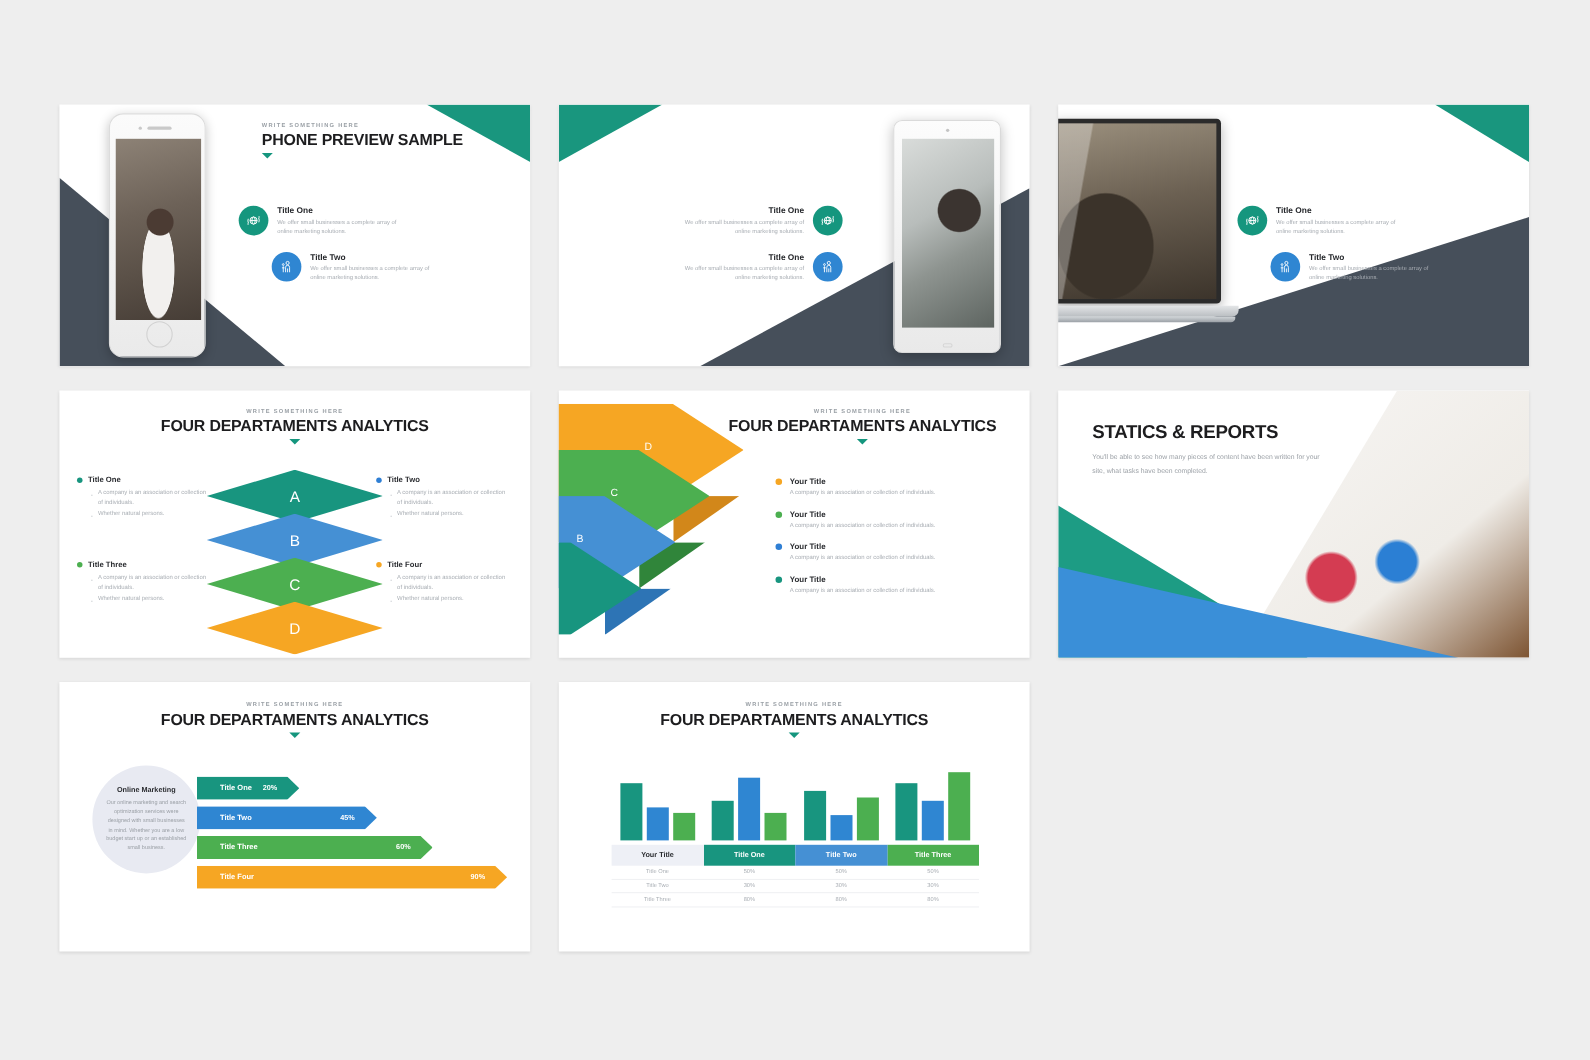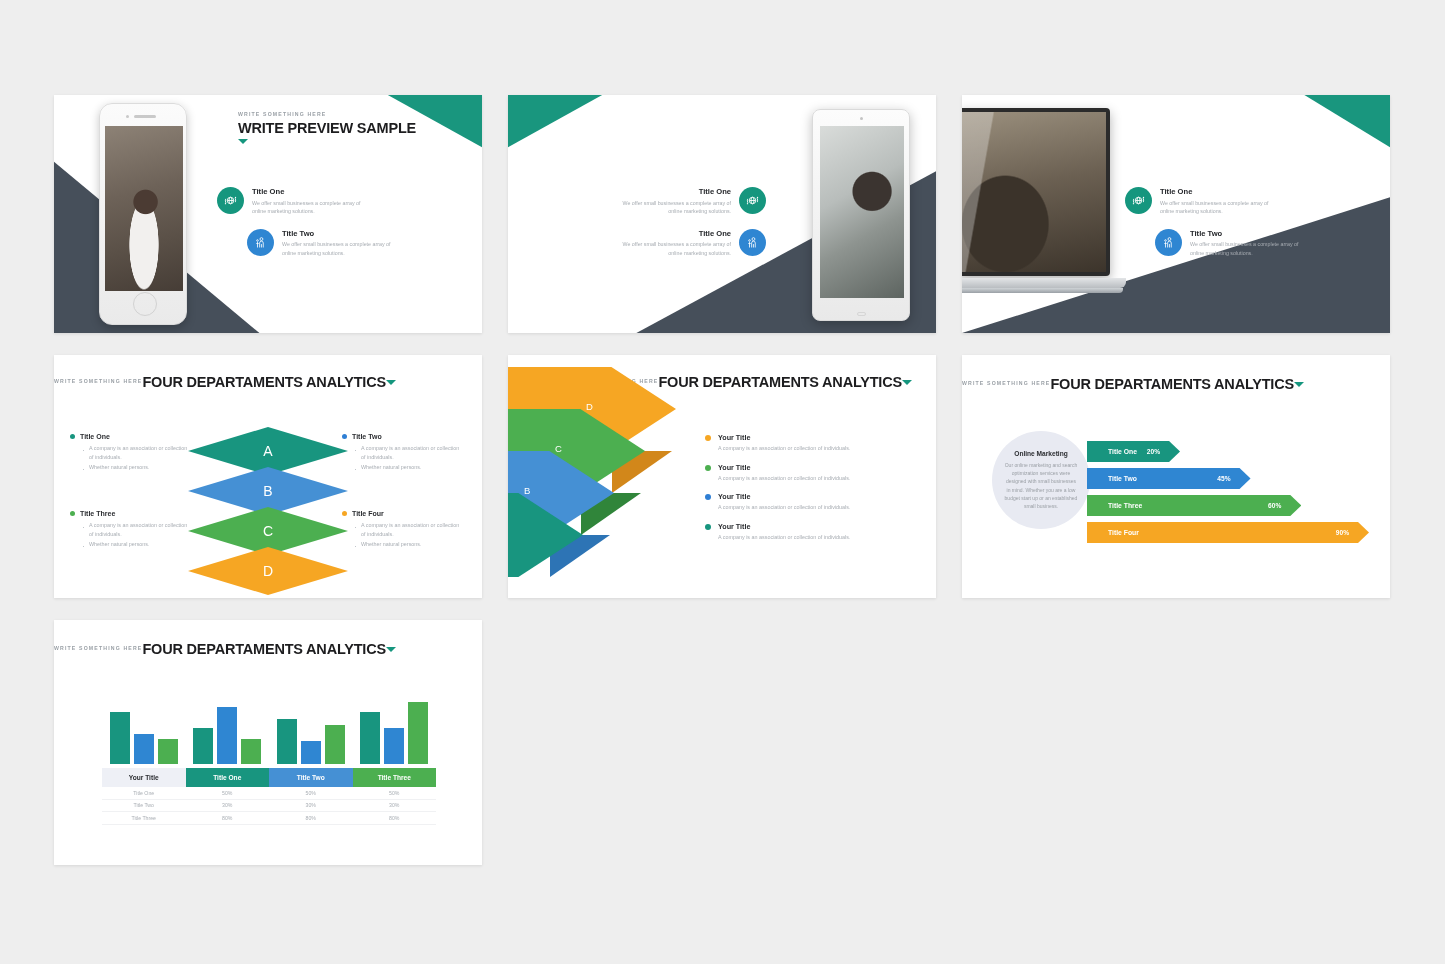--- a/index.html
+++ b/index.html
@@ -29,21 +29,21 @@
   }
   .headline{
     font-size:14.5px; font-weight:700; color:#1d1d1f;
     letter-spacing:-.2px; white-space:nowrap;
   }
   .tri-down{
     width:0;height:0;border-left:5px solid transparent;
     border-right:5px solid transparent;border-top:5px solid #15967e;
     margin-top:3px;
   }
-  .center-head{ text-align:center; display:flex; align-items:center; }
+  .center-head{ text-align:center; display:flex; flex-direction:column; align-items:center; }
 
   
   .feat{ display:flex; align-items:flex-start; gap:8px; }
   .feat.rev{ flex-direction:row-reverse; text-align:right; }
   .ficon{
     width:27px;height:27px;border-radius:50%;flex:0 0 27px;
     display:flex;align-items:center;justify-content:center;
   }
   .ficon svg{ width:15px;height:15px; }
   .ftitle{ font-size:7.6px;font-weight:700;color:#25272b;margin-bottom:2.5px;}
@@ -240,21 +240,21 @@
       <div class="cam"></div>
       <div class="spk"></div>
       <div class="screen">
           <div class="ph-woman"></div>
         </div>
       <div class="home"></div>
     </div>
 
     <div style="position:absolute;left:184px;top:16px;">
       <div class="kicker">WRITE SOMETHING HERE</div>
-      <div class="headline" style="margin-top:3px;">WRITE PREVIEW SAMPLE</div>
+      <div class="headline" style="margin-top:3px;">PHONE PREVIEW SAMPLE</div>
       <div class="tri-down"></div>
     </div>
 
     <div style="position:absolute;left:163px;top:92px;width:250px;">
       <div class="feat" style="margin-bottom:14px;">
         <div class="ficon" style="background:#15967e;">
           <svg viewBox="0 0 24 24" fill="none" stroke="#fff" stroke-width="1.4">
               <circle cx="12" cy="12" r="5.2"></circle>
               <ellipse cx="12" cy="12" rx="2.4" ry="5.2"></ellipse>
               <path d="M6.8 12h10.4"></path>
@@ -500,20 +500,31 @@
       <div class="yrow">
         <div class="dot" style="background:#18957f;"></div>
         <div>
             <div class="t">Your Title</div>
             <div class="d">A company is an association or collection of individuals.</div>
           </div>
       </div>
     </div>
   </div>
 
+  <div class="slide">
+    <div class="s4-photo">
+        <div class="ph-reports"></div>
+      </div>
+    <div class="s4-teal"></div>
+    <div class="s4-blue"></div>
+    <div style="position:absolute;left:31px;top:28px;width:215px;">
+      <div class="big-title">STATICS &amp; REPORTS</div>
+      <div class="big-sub">You'll be able to see how many pieces of content have been written for your site, what tasks have been completed.</div>
+    </div>
+  </div>
 
   <div class="slide">
     <div class="center-head" style="position:absolute;left:0;top:18px;width:100%;">
       <div class="kicker">WRITE SOMETHING HERE</div>
       <div class="headline" style="margin-top:3px;">FOUR DEPARTAMENTS ANALYTICS</div>
       <div class="tri-down"></div>
     </div>
 
     <div class="circle-note">
       <div class="ct">Online Marketing</div>

